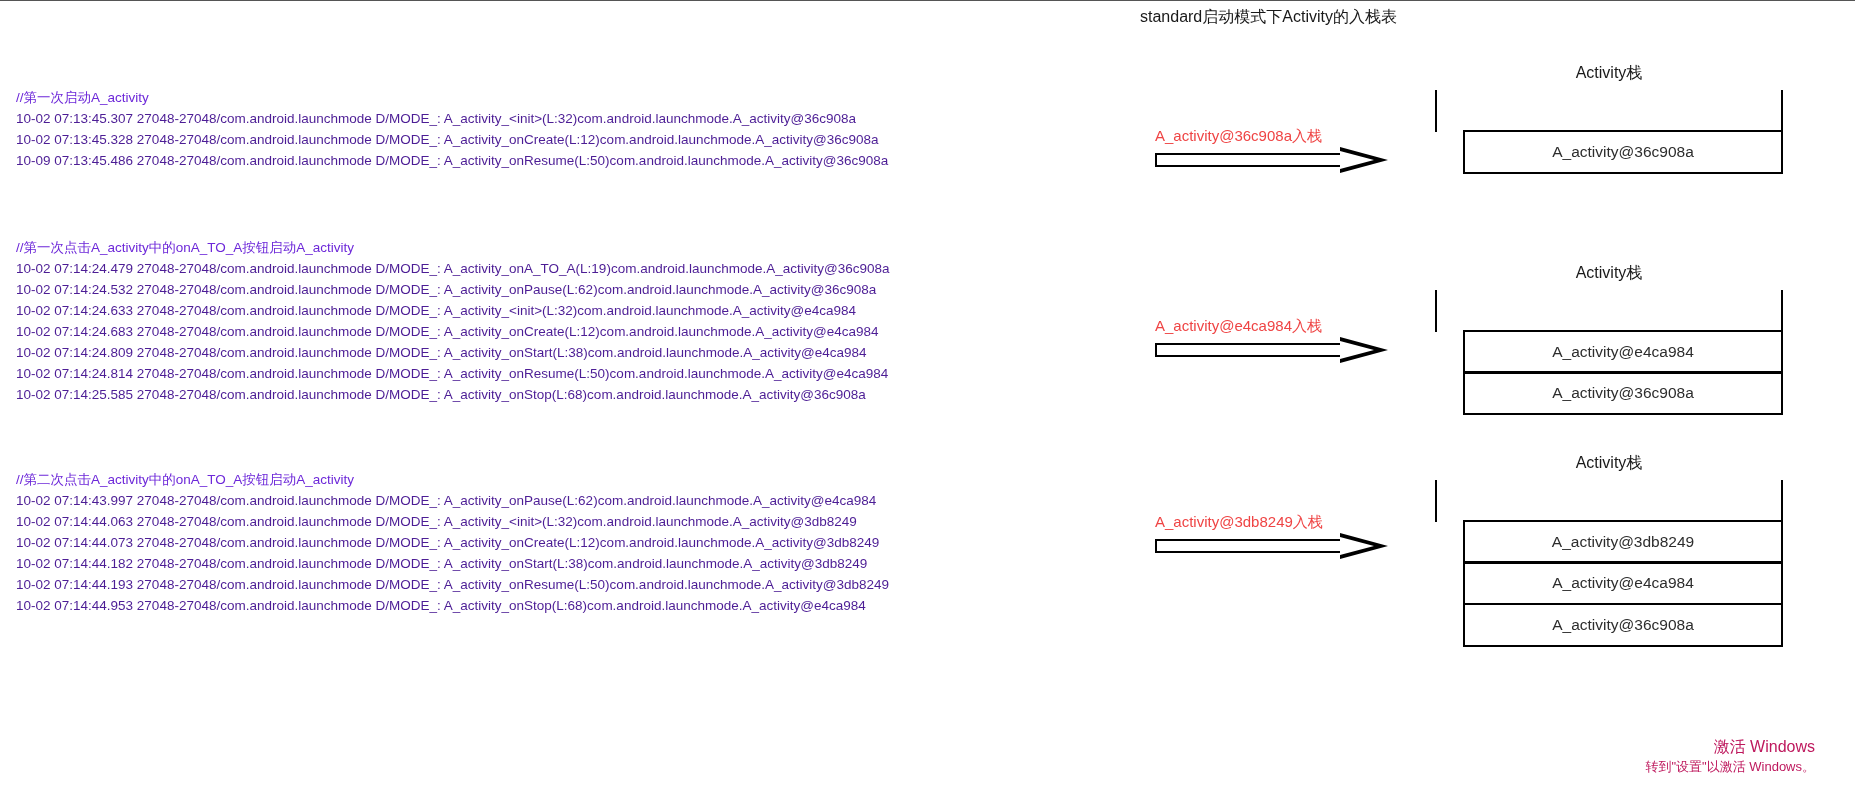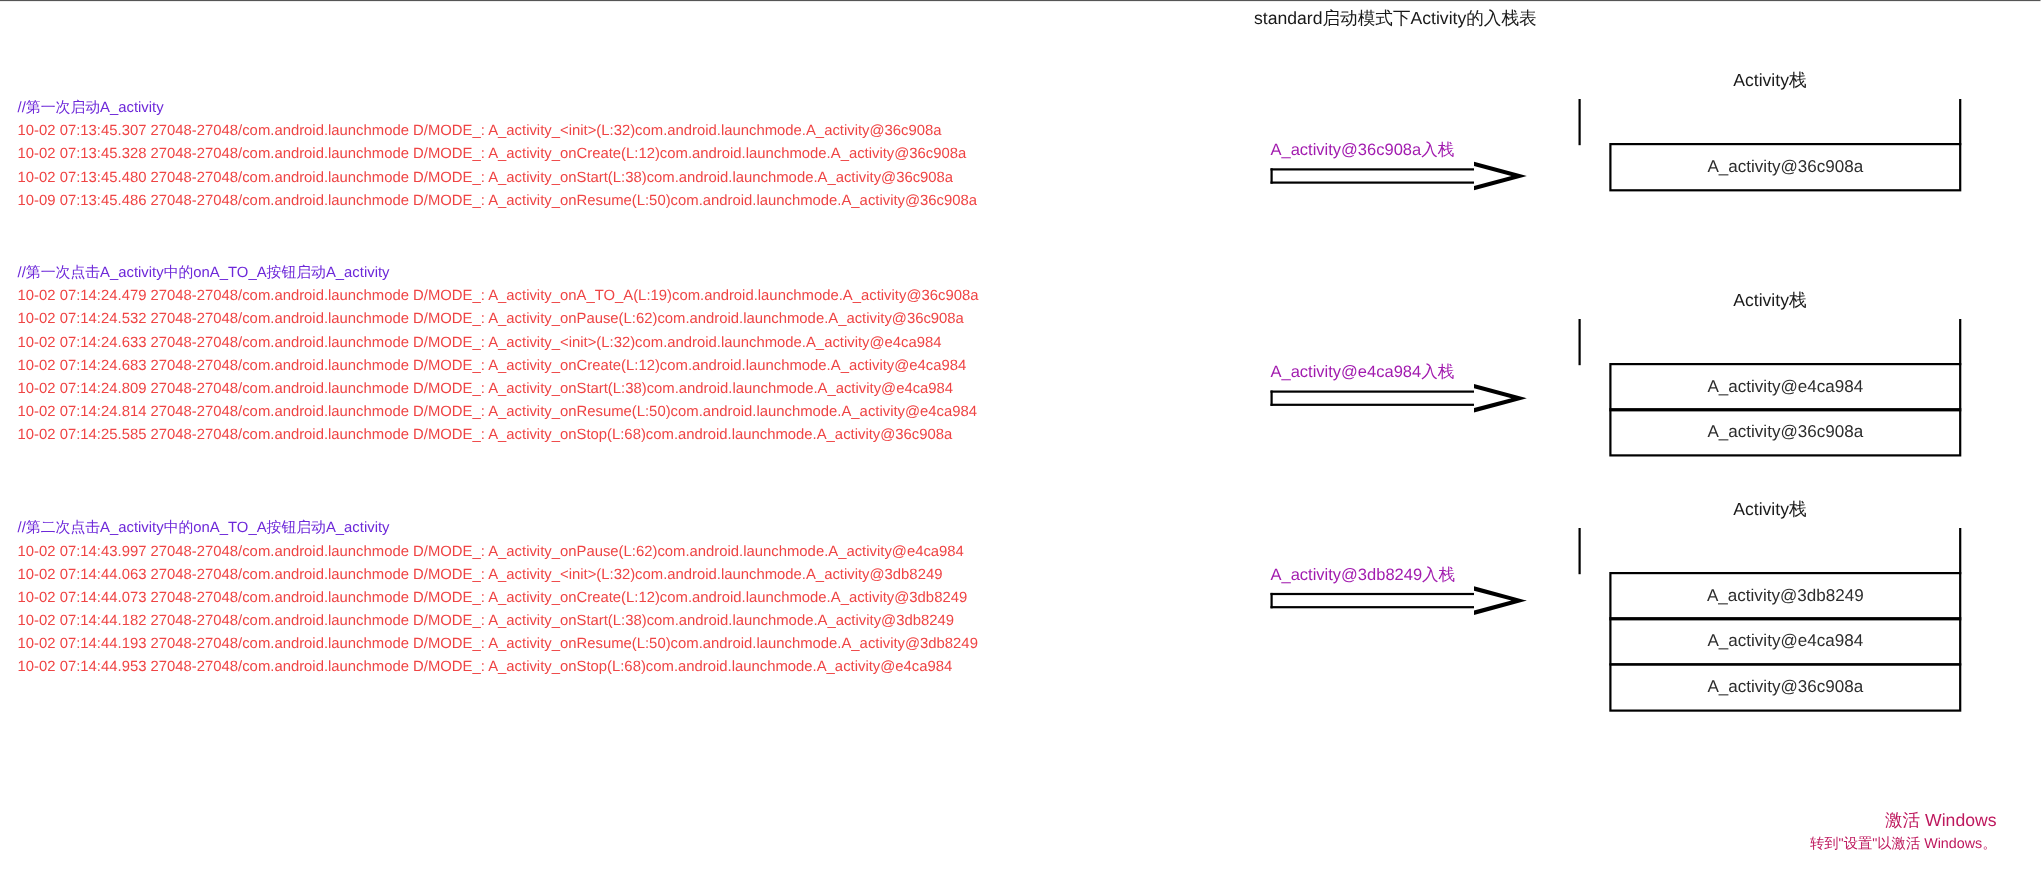--- a/index.html
+++ b/index.html
@@ -22,29 +22,29 @@
     font-size: 16px;
     color: #191919;
   }
   .log-block {
     position: absolute;
     left: 16px;
     line-height: 21px;
     white-space: nowrap;
   }
   .log-block .comment { color: #6d28d9; }
-  .log-block .line { color: #ef4444; }
+  .log-block .line { color: #4c1d95; }
   
   .arrow-wrap {
     position: absolute;
     left: 1155px;
   }
   .arrow-label {
     font-size: 15px;
-    color: #a21caf;
+    color: #ef4444;
     margin-bottom: 4px;
     white-space: nowrap;
   }
   .arrow {
     position: relative;
     height: 20px;
     width: 250px;
   }
   .arrow .shaft-top,
   .arrow .shaft-bot {
@@ -125,21 +125,20 @@
 </style>
 </head>
 <body>
 
 <div class="title">standard启动模式下Activity的入栈表</div>
 
 <div class="log-block" style="top:86px;">
   <div class="comment">//第一次启动A_activity</div>
   <div class="line">10-02 07:13:45.307 27048-27048/com.android.launchmode D/MODE_: A_activity_&lt;init&gt;(L:32)com.android.launchmode.A_activity@36c908a</div>
   <div class="line">10-02 07:13:45.328 27048-27048/com.android.launchmode D/MODE_: A_activity_onCreate(L:12)com.android.launchmode.A_activity@36c908a</div>
-  <div class="line">10-02 07:13:45.480 27048-27048/com.android.launchmode D/MODE_: A_activity_onStart(L:38)com.android.launchmode.A_activity@36c908a</div>
   <div class="line">10-09 07:13:45.486 27048-27048/com.android.launchmode D/MODE_: A_activity_onResume(L:50)com.android.launchmode.A_activity@36c908a</div>
 </div>
 
 <div class="log-block" style="top:236px;">
   <div class="comment">//第一次点击A_activity中的onA_TO_A按钮启动A_activity</div>
   <div class="line">10-02 07:14:24.479 27048-27048/com.android.launchmode D/MODE_: A_activity_onA_TO_A(L:19)com.android.launchmode.A_activity@36c908a</div>
   <div class="line">10-02 07:14:24.532 27048-27048/com.android.launchmode D/MODE_: A_activity_onPause(L:62)com.android.launchmode.A_activity@36c908a</div>
   <div class="line">10-02 07:14:24.633 27048-27048/com.android.launchmode D/MODE_: A_activity_&lt;init&gt;(L:32)com.android.launchmode.A_activity@e4ca984</div>
   <div class="line">10-02 07:14:24.683 27048-27048/com.android.launchmode D/MODE_: A_activity_onCreate(L:12)com.android.launchmode.A_activity@e4ca984</div>
   <div class="line">10-02 07:14:24.809 27048-27048/com.android.launchmode D/MODE_: A_activity_onStart(L:38)com.android.launchmode.A_activity@e4ca984</div>
@@ -160,21 +159,21 @@
 <div class="arrow-wrap" style="top:126px;">
   <div class="arrow-label">A_activity@36c908a入栈</div>
   <div class="arrow">
     <div class="shaft-cap"></div>
       <div class="shaft-top"></div>
       <div class="shaft-bot"></div>
       <div class="head"></div>
   </div>
 </div>
 
-<div class="arrow-wrap" style="top:328px;">
+<div class="arrow-wrap" style="top:316px;">
   <div class="arrow-label">A_activity@e4ca984入栈</div>
   <div class="arrow">
     <div class="shaft-cap"></div>
       <div class="shaft-top"></div>
       <div class="shaft-bot"></div>
       <div class="head"></div>
   </div>
 </div>
 
 <div class="arrow-wrap" style="top:502px;margin-top:10px;">

